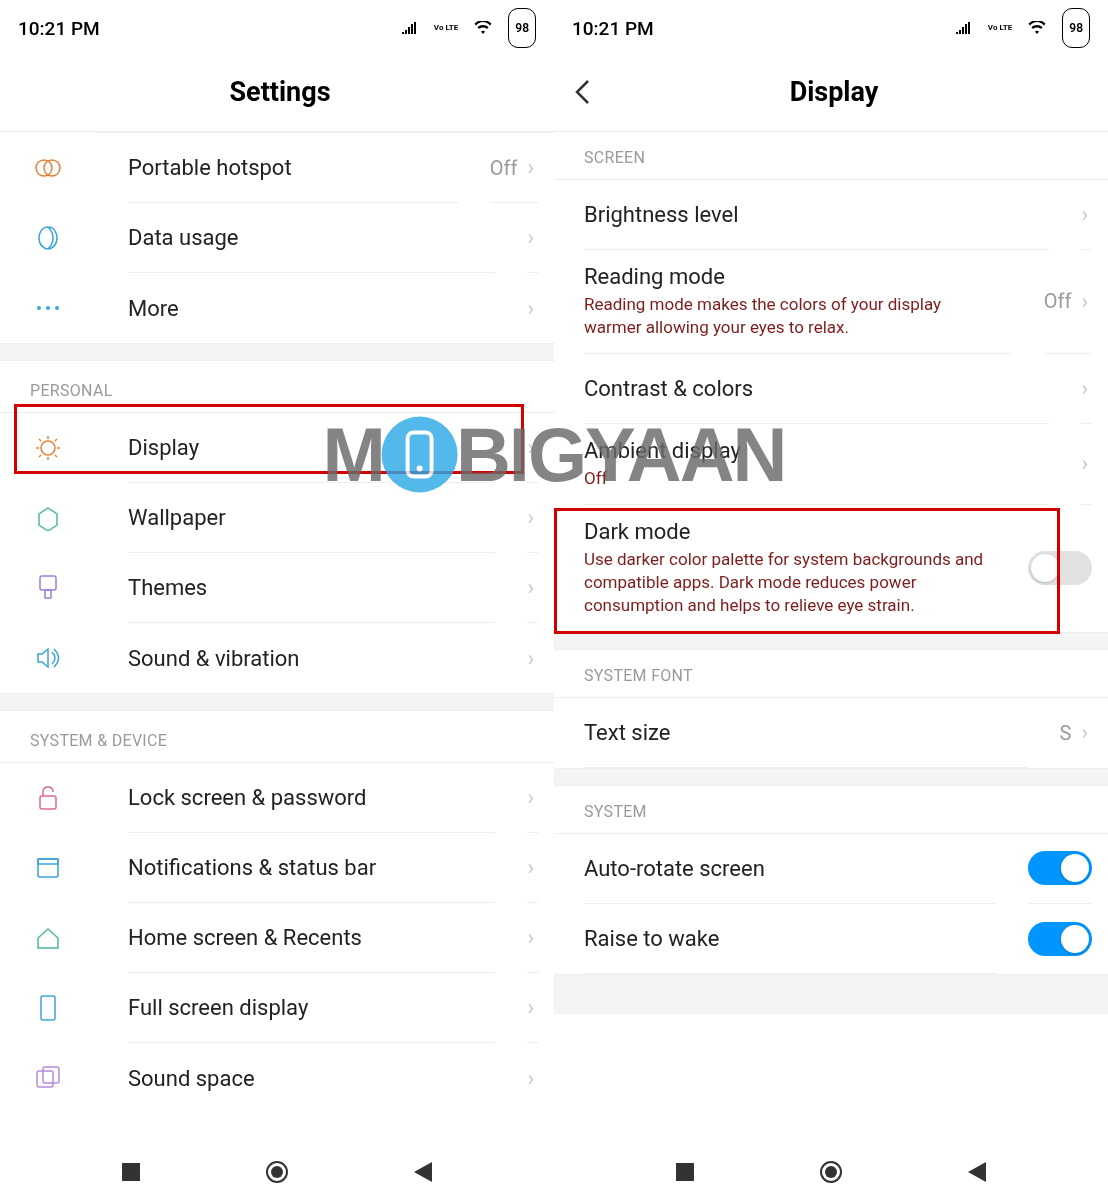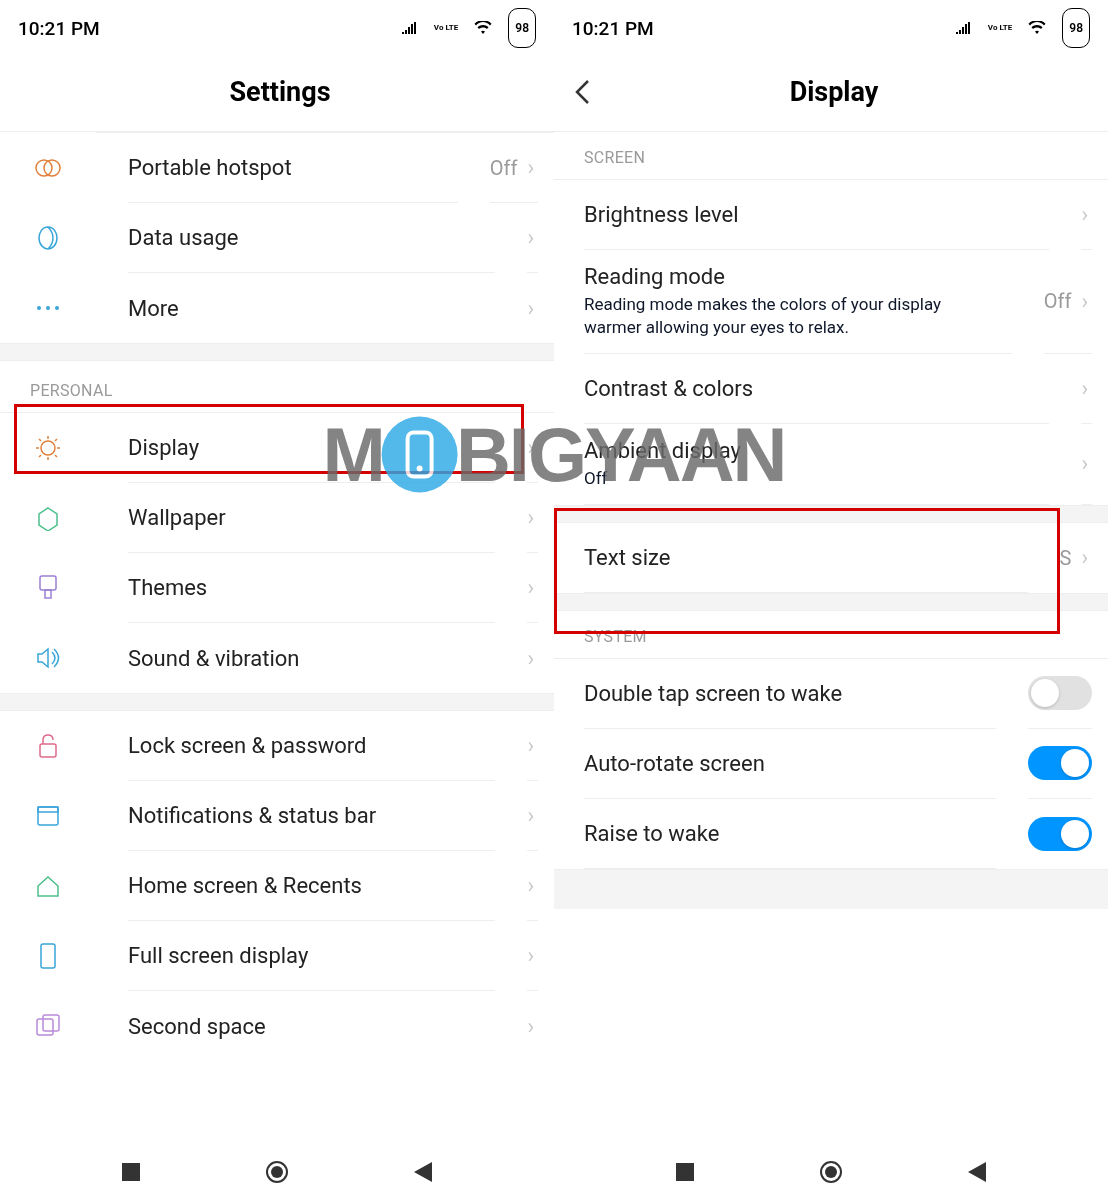--- a/index.html
+++ b/index.html
@@ -22,21 +22,21 @@
   .content { flex:1; overflow:hidden; }
   
   .section-hdr { padding: 20px 30px 12px 30px; font-size:16px; color:#9a9a9a; letter-spacing:0.3px; background:#fff; border-bottom:1px solid #eee;}
   .section-gap { height:18px; background:#f4f4f4; border-top:1px solid #eee; border-bottom:1px solid #eee;}
   
   .row { display:flex; align-items:center; padding: 0 16px 0 30px; min-height:70px; position:relative;gap:32px;}
   .row .icon { width:36px; height:36px; display:flex; align-items:center; justify-content:center; margin-right:30px; flex-shrink:0;}
   .row .body { flex:1; display:flex; flex-direction:column; justify-content:center; min-height:70px; padding:14px 0; border-bottom:1px solid #eee;}
   .row .body.noborder { border-bottom:none;}
   .row .title { font-size:22px; color:#222;}
-  .row .subtitle { font-size:17px; color:#0f172a; margin-top:4px; line-height:1.35; max-width:400px;}
+  .row .subtitle { font-size:17px; color:#7f1d1d; margin-top:4px; line-height:1.35; max-width:400px;}
   .row .right { display:flex; align-items:center; gap:10px; color:#b8b8b8; font-size:20px; border-bottom:1px solid #eee; align-self:stretch;}
   .row .right.noborder { border-bottom:none;}
   .row .chev { color:#c9c9c9; font-size:22px; padding-right:4px;}
   .row .value { color:#9a9a9a; font-size:20px;}
   
   
   .phone.right-phone .row { padding-left:30px; }
   .phone.right-phone .row .body { border-bottom:1px solid #eee;}
   
   .highlight { position:absolute; border:3px solid #d40000; pointer-events:none; z-index:10;}
@@ -194,20 +194,21 @@
         </div>
         <div class="body noborder">
             <span class="title">Sound &amp; vibration</span>
           </div>
         <div class="right noborder">
             <span class="chev">›</span>
           </div>
       </div>
 
       <div class="section-gap"></div>
+      <div class="section-hdr">SYSTEM &amp; DEVICE</div>
 
       <div class="row">
         <div class="icon">
           <svg width="22" height="26" viewBox="0 0 22 26">
               <rect x="3" y="11" width="16" height="13" rx="2" fill="none" stroke="#e06a8a" stroke-width="1.5"></rect>
               <path d="M6 11 L6 7 C6 4 8 2 11 2 C14 2 16 4 16 7" fill="none" stroke="#e06a8a" stroke-width="1.5"></path>
             </svg>
         </div>
         <div class="body">
             <span class="title">Lock screen &amp; password</span>
@@ -257,21 +258,21 @@
           </div>
       </div>
       <div class="row">
         <div class="icon">
           <svg width="26" height="26" viewBox="0 0 26 26">
               <rect x="2" y="6" width="16" height="16" rx="2" fill="none" stroke="#b98bd9" stroke-width="1.5"></rect>
               <rect x="8" y="2" width="16" height="16" rx="2" fill="none" stroke="#b98bd9" stroke-width="1.5"></rect>
             </svg>
         </div>
         <div class="body noborder">
-            <span class="title">Second space</span>
+            <span class="title">Sound space</span>
           </div>
         <div class="right noborder">
             <span class="chev">›</span>
           </div>
       </div>
 
     </div>
     <div class="navbar">
       <span>
           <svg width="18" height="18">
@@ -346,44 +347,46 @@
         <div class="body">
           <span class="title">Ambient display</span>
           <span class="subtitle">Off</span>
         </div>
         <div class="right">
             <span class="chev">›</span>
           </div>
       </div>
 
       <div class="highlight" style="left:0px; top:508px; width:506px; height:126px;"></div>
+      <div class="row">
+        <div class="body noborder">
+          <span class="title">Dark mode</span>
+          <span class="subtitle">Use darker color palette for system backgrounds and compatible apps. Dark mode reduces power consumption and helps to relieve eye strain.</span>
+        </div>
+        <div class="right noborder">
+          <div class="toggle">
+              <div class="knob"></div>
+            </div>
+        </div>
+      </div>
 
       <div class="section-gap"></div>
+      <div class="section-hdr" style="padding-top:16px;">SYSTEM FONT</div>
       <div class="row">
         <div class="body noborder">
             <span class="title">Text size</span>
           </div>
         <div class="right noborder">
             <span class="value">S</span>
             <span class="chev">›</span>
           </div>
       </div>
 
       <div class="section-gap"></div>
       <div class="section-hdr" style="padding-top:16px;">SYSTEM</div>
-      <div class="row">
-        <div class="body">
-            <span class="title">Double tap screen to wake</span>
-          </div>
-        <div class="right">
-            <div class="toggle">
-              <div class="knob"></div>
-            </div>
-          </div>
-      </div>
       <div class="row">
         <div class="body">
             <span class="title">Auto-rotate screen</span>
           </div>
         <div class="right">
             <div class="toggle on">
               <div class="knob"></div>
             </div>
           </div>
       </div>

